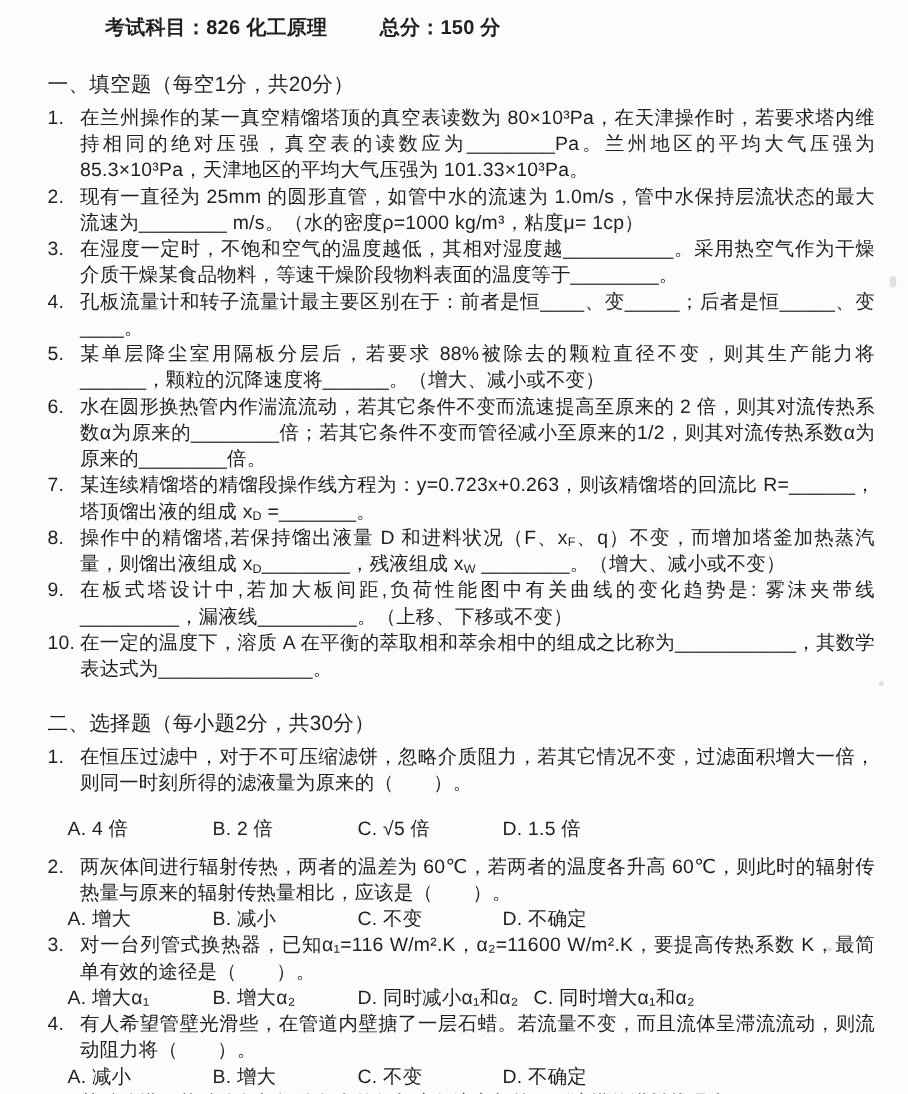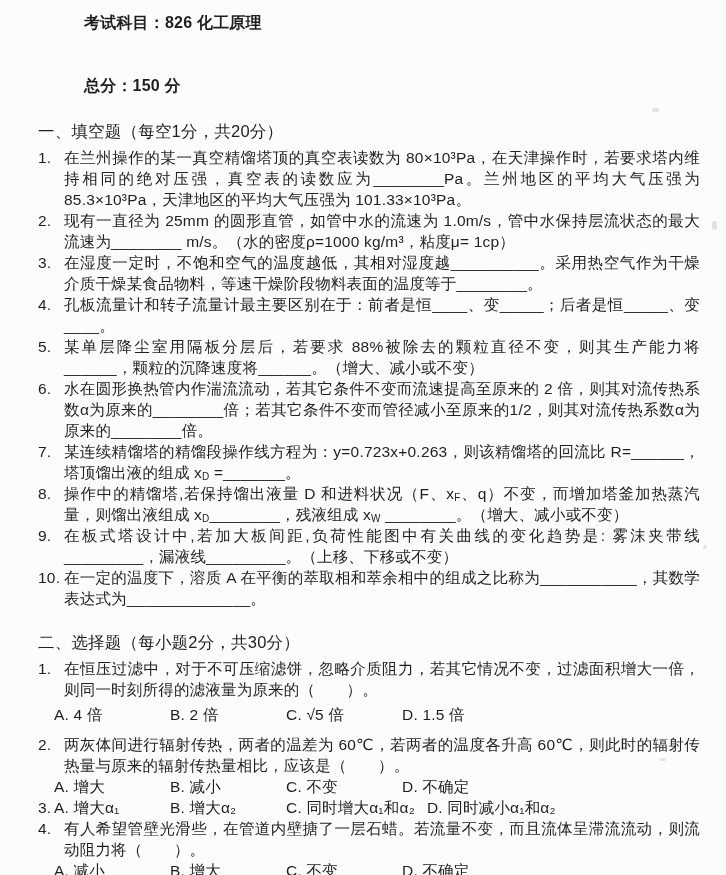--- a/index.html
+++ b/index.html
@@ -6,31 +6,31 @@
   html,body{ margin:0; padding:0; overflow:hidden; }
   body{ width:726px; height:875px; background:var(--paper); }
   .page{
     position:relative; box-sizing:border-box;
     width:726px; height:875px;
     padding:12px 26px 0 38px;
     font-family:"Liberation Sans","DejaVu Sans",sans-serif;
     font-size:15.5px; line-height:21px; letter-spacing:.2px;
     color:var(--ink);
   }
-  .header{ display:flex; gap:42px; padding-left:46px; font-weight:700; font-size:16px; white-space:nowrap;flex-direction:column; }
+  .header{ display:flex; gap:42px; padding-left:46px; font-weight:700; font-size:16px; white-space:nowrap; }
   .sec-title{ font-size:16.5px; font-weight:400; margin:24px 0 5px 0; line-height:22px; }
   .sec2 .sec-title{ margin-top:22px; }
   .q{ display:flex; }
   .qnum{ flex:none; width:26px; }
   .qwrap{ flex:1; min-width:0; }
   .qbody{ text-align:justify; }
   sub{ font-size:10px; line-height:0; vertical-align:-2px; }
   .opts{ display:flex; margin-left:-10px; }
   .opt{ flex:none; min-width:104px; padding-right:12px; white-space:nowrap; }
-  .qlist .q:first-child .opts{ margin-top:4px; margin-bottom:9px; }
+  .qlist .q:first-child .opts{ margin-top:16px; margin-bottom:9px; }
   .noise{ position:absolute; background:#8a8a8a; opacity:.22; border-radius:2px; }
   .n1{ left:652px; top:108px; width:7px; height:4px; }
   .n2{ left:712px; top:221px; width:5px; height:9px; }
   .n3{ left:703px; top:545px; width:4px; height:4px; }
   .n4{ left:660px; top:758px; width:6px; height:3px; }
 </style>
 </head>
 <body>
 
 <div class="page">
@@ -133,25 +133,26 @@
               <span class="opt">A. 增大</span>
               <span class="opt">B. 减小</span>
               <span class="opt">C. 不变</span>
               <span class="opt">D. 不确定</span>
             </div>
           </div>
         </div>
         <div class="q">
           <span class="qnum">3.</span>
           <div class="qwrap">
+            <div class="qbody">对一台列管式换热器，已知α₁=116 W/m².K，α₂=11600 W/m².K，要提高传热系数 K，最简单有效的途径是（　　）。</div>
             <div class="opts">
               <span class="opt">A. 增大α₁</span>
               <span class="opt">B. 增大α₂</span>
+              <span class="opt">D. 同时减小α₁和α₂</span>
               <span class="opt">C. 同时增大α₁和α₂</span>
-              <span class="opt">D. 同时减小α₁和α₂</span>
             </div>
           </div>
         </div>
         <div class="q">
           <span class="qnum">4.</span>
           <div class="qwrap">
             <div class="qbody">有人希望管壁光滑些，在管道内壁搪了一层石蜡。若流量不变，而且流体呈滞流流动，则流动阻力将（　　）。</div>
             <div class="opts">
               <span class="opt">A. 减小</span>
               <span class="opt">B. 增大</span>

